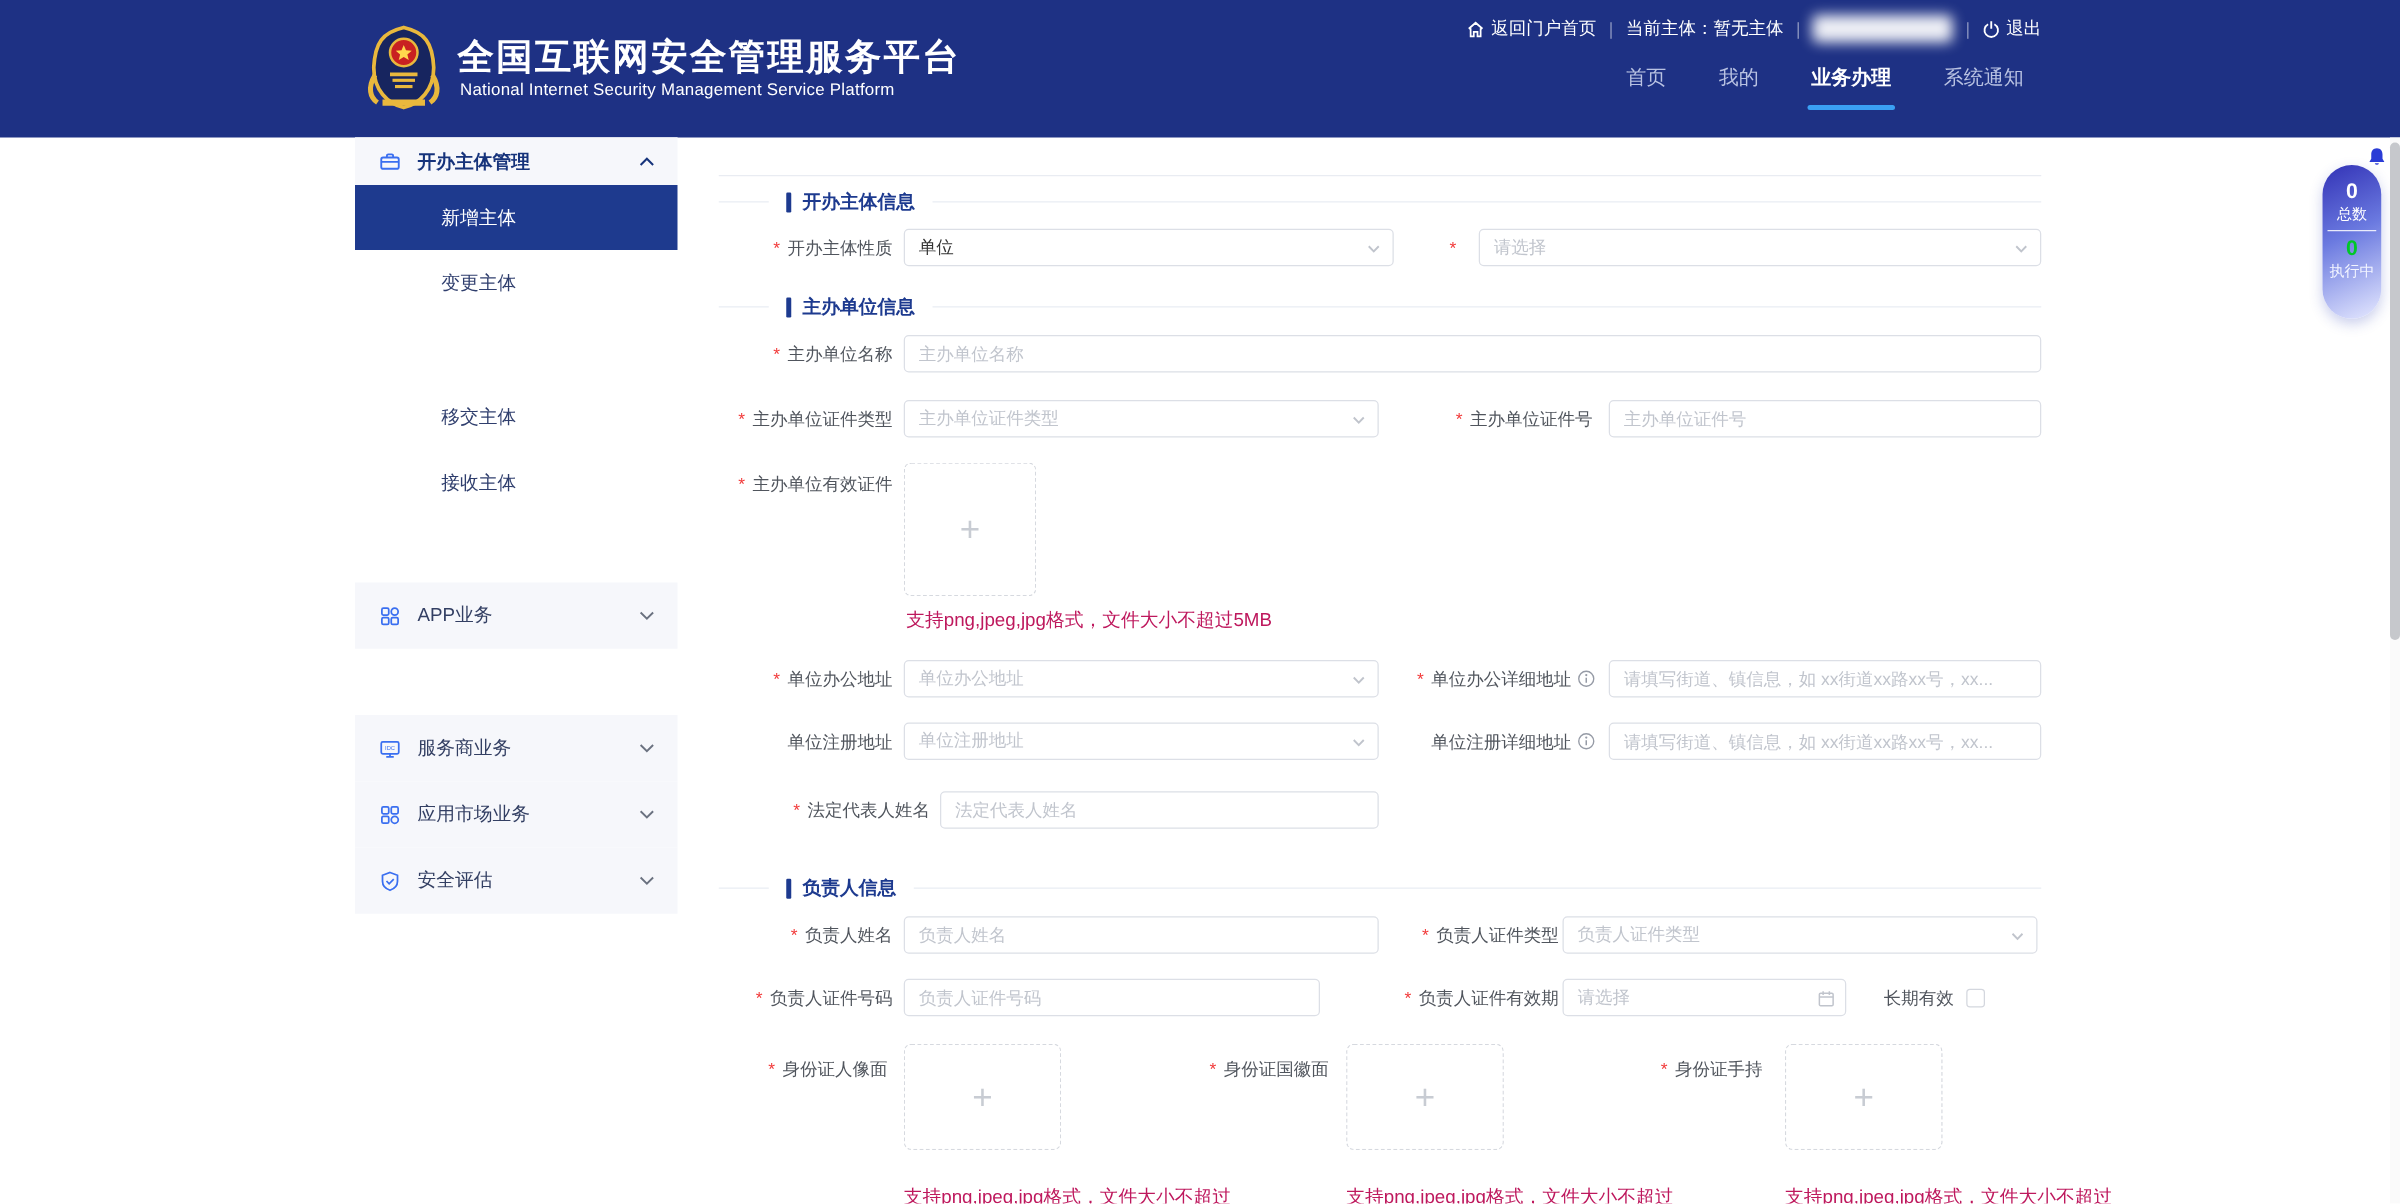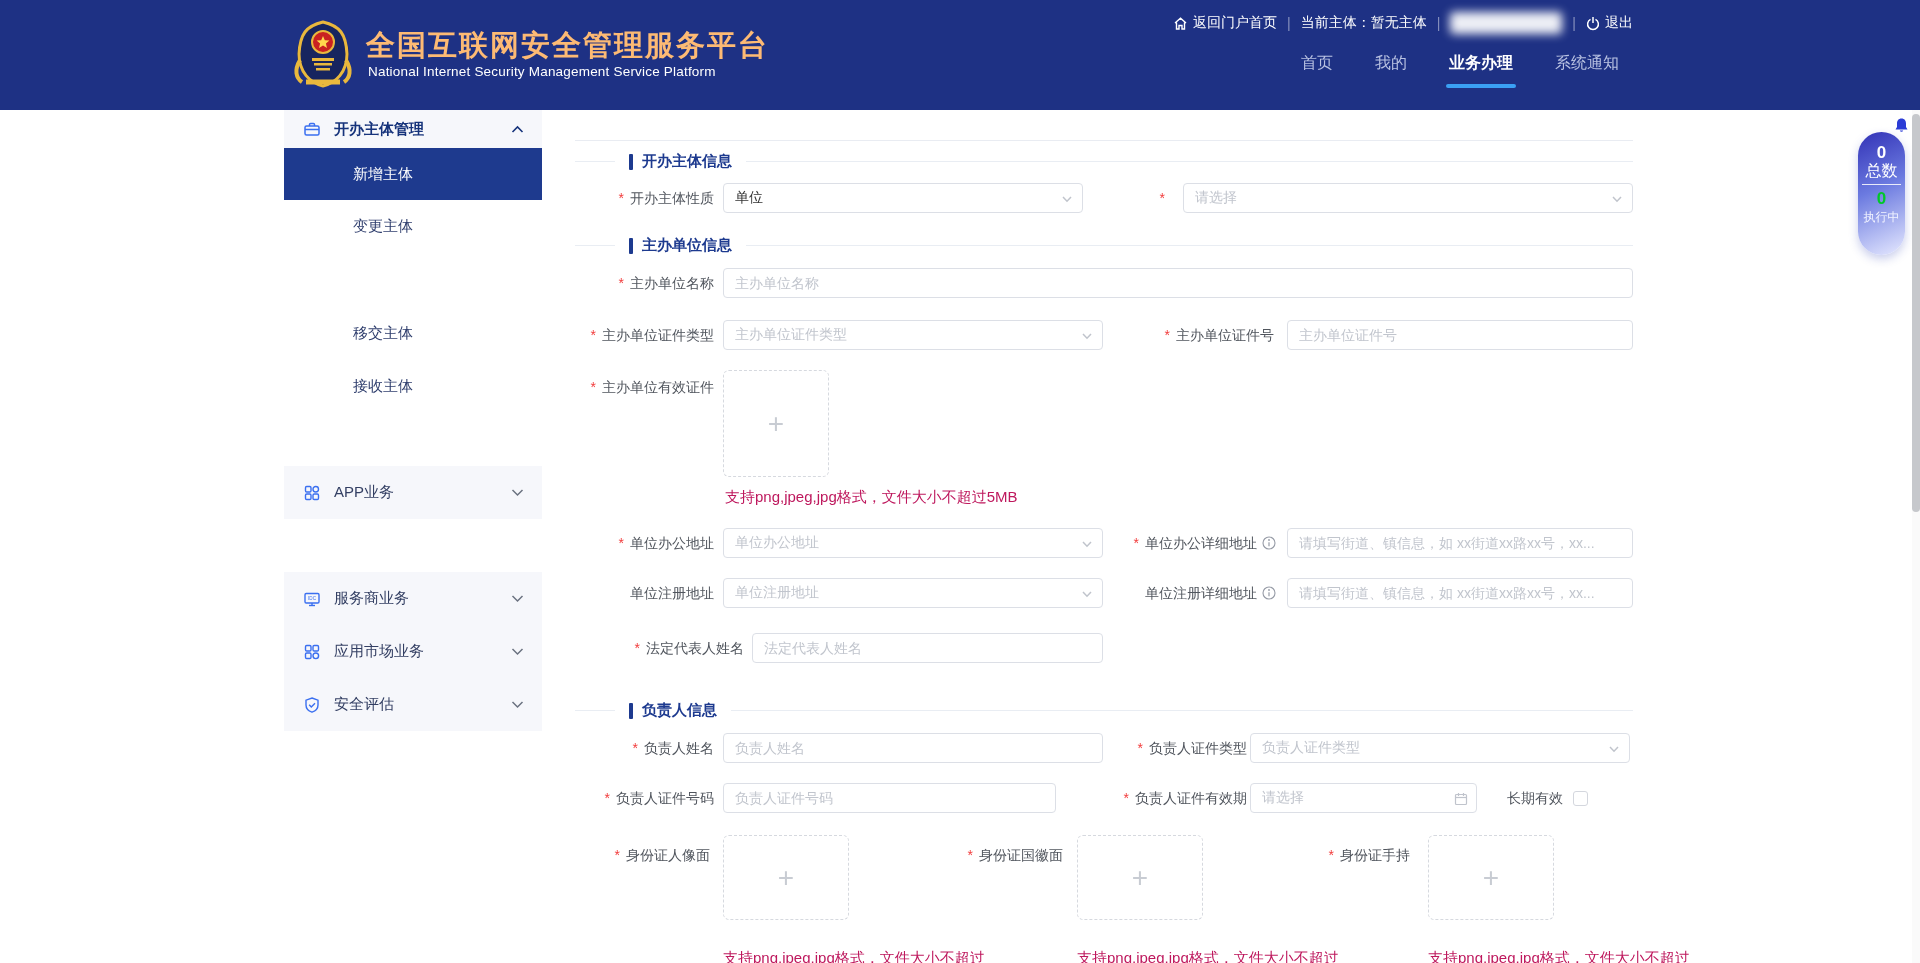--- a/index.html
+++ b/index.html
@@ -1,20 +1,20 @@
 <!DOCTYPE html>
 <html><head>
 <meta charset="utf-8">
 <style>
   html,body{margin:0;padding:0;}
   .page{position:relative;width:1920px;height:963px;overflow:hidden;background:#fff;
         font-family:"Liberation Sans","DejaVu Sans",sans-serif;}
   
   .hdr{position:absolute;left:0;top:0;width:1920px;height:110px;background:#1e3184;}
-  .brand-title{position:absolute;left:366px;top:26px;font-size:29px;font-weight:bold;color:#fdba74;letter-spacing:2px;white-space:nowrap;}
+  .brand-title{position:absolute;left:366px;top:26px;font-size:29px;font-weight:bold;color:#ffffff;letter-spacing:2px;white-space:nowrap;}
   .brand-sub{position:absolute;left:368px;top:64px;font-size:13.5px;color:#fff;letter-spacing:.2px;white-space:nowrap;}
   .util{position:absolute;top:10px;right:287px;display:flex;align-items:center;gap:10px;color:#fff;font-size:14px;height:26px;}
   .util .sep{color:rgba(255,255,255,.45);}
   .util .u-item{display:flex;align-items:center;gap:5px;white-space:nowrap;cursor:pointer;}
   .blurbox{width:112px;height:22px;border-radius:4px;background:rgba(255,255,255,.92);filter:blur(5px);}
   .nav{position:absolute;left:1301px;top:52px;display:flex;gap:42px;font-size:16px;color:#b9c2e2;}
   .nav .nav-item{position:relative;line-height:22px;white-space:nowrap;cursor:pointer;}
   .nav .active{color:#fff;font-weight:bold;}
   .nav .active::after{content:"";position:absolute;left:-3px;right:-3px;bottom:-14px;height:4px;background:#3aa0f4;border-radius:2px;}
   
@@ -48,21 +48,21 @@
   .ficon{position:absolute;right:8px;top:8px;}
   .upload{position:absolute;border:1px dashed #d6d9df;border-radius:6px;background:#fff;display:flex;align-items:center;justify-content:center;cursor:pointer;}
   .plus{color:#c8ccd3;font-size:28px;font-weight:300;line-height:1;}
   .hint{position:absolute;font-size:15px;color:#be185d;line-height:20px;}
   .chk{position:absolute;width:15px;height:15px;border:1px solid #d4d7de;border-radius:3px;background:#fff;box-sizing:border-box;cursor:pointer;}
   
   .task-pill{position:absolute;left:1858px;top:132px;width:47px;height:123px;border-radius:24px;
              background:linear-gradient(155deg,#3232b6 0%,#6b7ae0 45%,#e6e9ff 100%);
              box-shadow:0 4px 10px rgba(40,60,180,.25);text-align:center;cursor:pointer;}
   .tp-num{font-size:17px;font-weight:bold;color:#fff;margin-top:11px;line-height:20px;}
-  .tp-lab{font-size:16px;color:#fff;line-height:16px;}
+  .tp-lab{font-size:12px;color:#fff;line-height:16px;}
   .tp-div{width:39px;height:1px;background:rgba(255,255,255,.85);margin:5px auto 4px auto;}
   .tp-num2{font-size:17px;font-weight:bold;color:#00c828;line-height:20px;}
   .tp-lab2{font-size:12px;color:#f2f4ff;line-height:16px;}
   .sb-track{position:absolute;left:1912px;top:110px;width:8px;height:853px;background:#fafafa;}
   .sb-thumb{position:absolute;left:1912px;top:114px;width:8px;height:398px;background:#c6c8cc;border-radius:4px;}
 </style>
 </head>
 <body>
 
 <div class="page">
@@ -191,21 +191,21 @@
       <div class="sectitle">
           <span class="secbar"></span>
           <span class="sectext">开办主体信息</span>
         </div>
     </div>
 
     <div class="lbl" style="left:430px;top:183px;width:284px">
       <span class="req">*</span>
         <span>开办主体性质</span>
     </div>
-    <div class="select" style="left:723px;top:183px;width:360px">
+    <div class="select" style="left:723px;top:183px;width:392px">
       <span class="val">单位</span>
       <svg class="chev" width="12" height="12" viewBox="0 0 12 12">
           <polyline points="2,4 6,8.2 10,4" fill="none" stroke="#c0c4cc" stroke-width="1.5"></polyline>
         </svg>
     </div>
     <div class="lbl" style="left:1130px;top:183px;width:36px">
       <span class="req">*</span>
     </div>
     <div class="select" style="left:1183px;top:183px;width:450px">
       <span class="ph">请选择</span>

